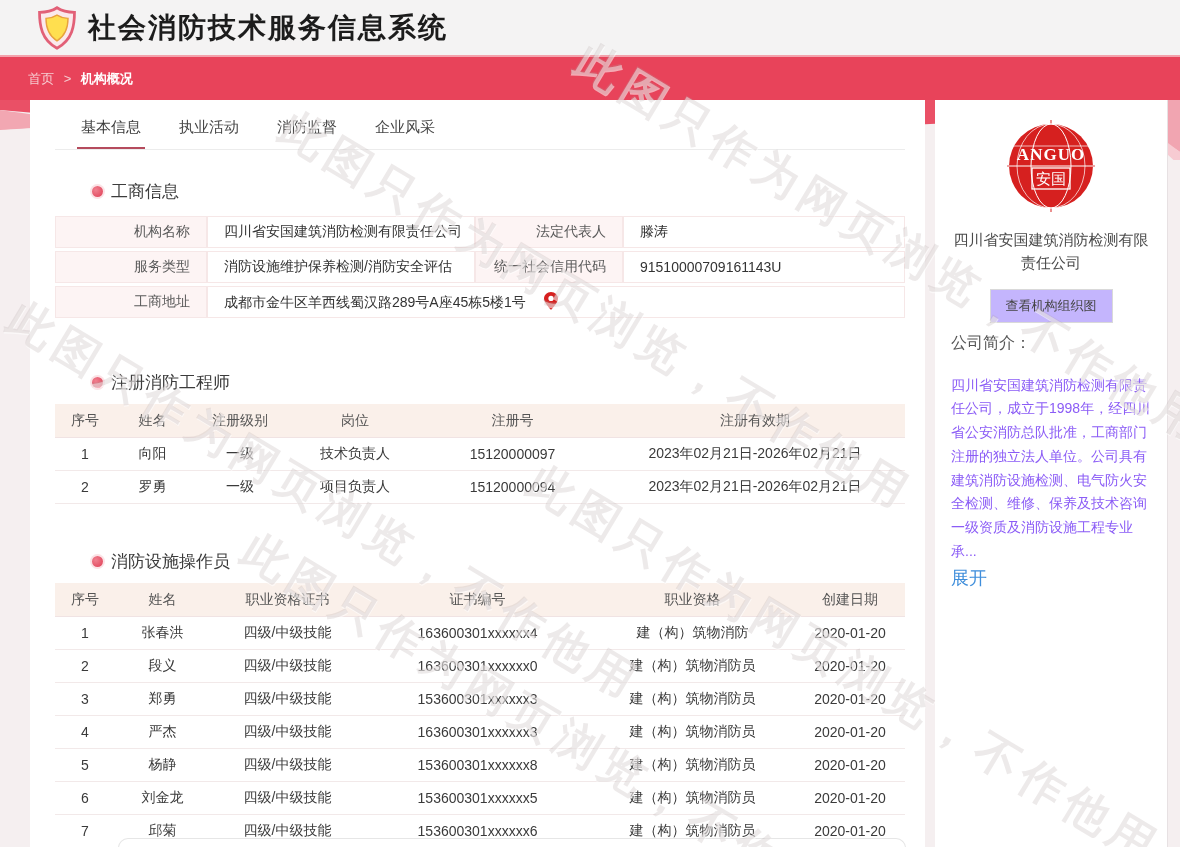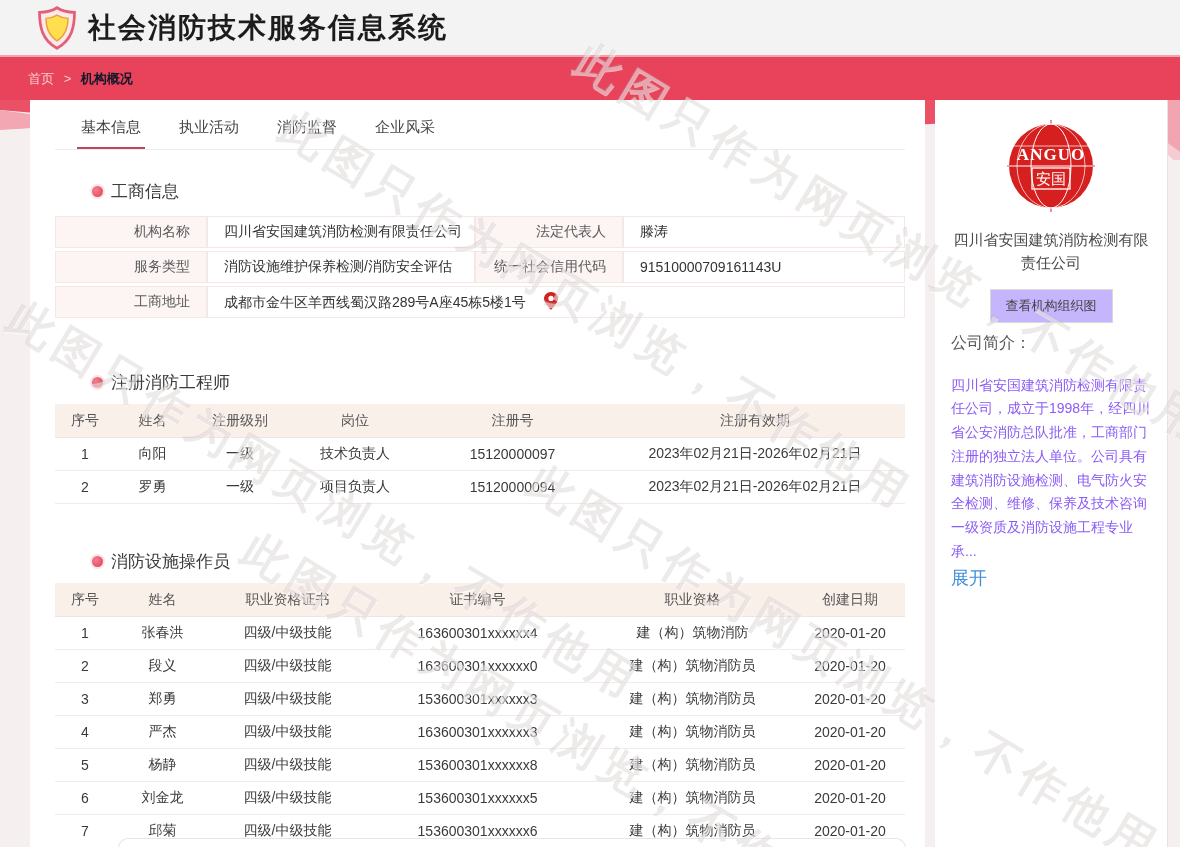--- a/index.html
+++ b/index.html
@@ -8,21 +8,21 @@
   
   .top-header { position:absolute; left:0; top:0; width:1180px; height:55px; background:#f4f3f3; z-index:3; display:flex; align-items:center; }
   .logo-shield { margin-left:34px; width:46px; height:46px; flex:0 0 auto; }
   .app-title { margin-left:8px; font-size:28px; font-weight:bold; color:#1c1c1c; letter-spacing:2px; }
 
   
   .red-band { position:absolute; left:0; top:55px; width:1180px; height:45px; background:#e8435a; border-top:2px solid #f3a2ac; z-index:3; display:flex; align-items:center; }
   .crumb { margin-left:28px; font-size:13px; }
   .crumb .home { color:#f6cdd2; }
   .crumb .sep { color:#f6cdd2; margin:0 6px; }
-  .crumb .cur { color:#0f172a; font-weight:bold; }
+  .crumb .cur { color:#ffffff; font-weight:bold; }
 
   .band-decor { position:absolute; left:0; top:100px; z-index:1; }
 
   
   .main-card { position:absolute; left:30px; top:100px; width:895px; height:747px; background:#ffffff; z-index:2; padding:14px 20px 0 25px; }
   .side-card { position:absolute; left:935px; top:100px; width:233px; height:747px; background:#ffffff; border-right:1px solid #e7e1e3; z-index:2; padding:18px 16px 0 16px; }
 
   
   .tabbar { border-bottom:1px solid #ececec; padding-left:22px; height:36px; display:flex; }
   .tab { font-size:15px; color:#474747; margin-right:30px; padding:4px 4px 10px 4px; cursor:pointer; }

